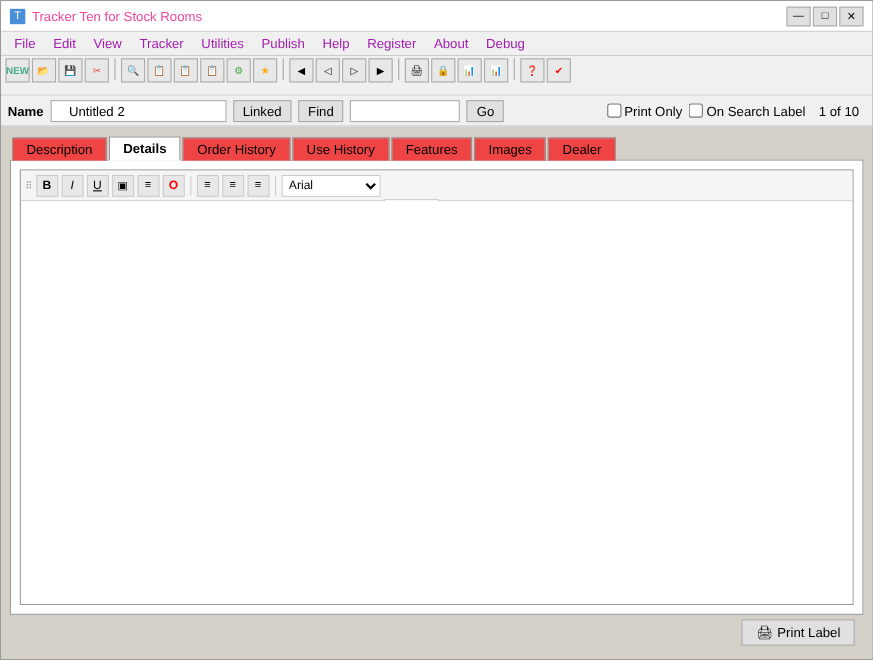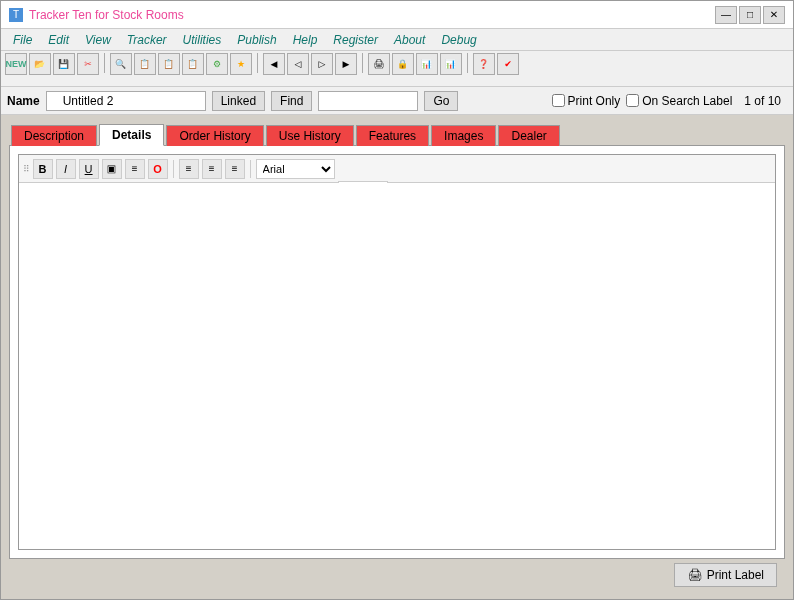--- a/index.html
+++ b/index.html
@@ -71,22 +71,21 @@
       height: 22px;
       display: flex;
       align-items: center;
       padding: 0 4px;
       border-bottom: 1px solid #ccc;
     }
     .menu-item {
       padding: 2px 8px;
       font-size: 12px;
       cursor: pointer;
-      color: #0f766e;
-      font-style: italic;
+      color: #a21caf;
     }
 
     
     .toolbar {
       background: #f0f0f0;
       height: 36px;
       display: flex;
       align-items: flex-start;
       padding: 2px 4px;
       gap: 2px;
@@ -254,21 +253,21 @@
     .et-italic { font-style: italic; }
     .et-underline { text-decoration: underline; }
     .et-select {
       height: 20px;
       border: 1px solid #ccc;
       background: white;
       font-size: 11px;
       cursor: pointer;
       padding: 0 2px;
     }
-    .font-select { width: 79px; }
+    .font-select { width: 90px; }
     .size-select { width: 50px; margin-top: 44px; }
     .editor-body {
       flex: 1;
       background: white;
       overflow: auto;
       padding: 4px;
     }
 
     
     .footer {

